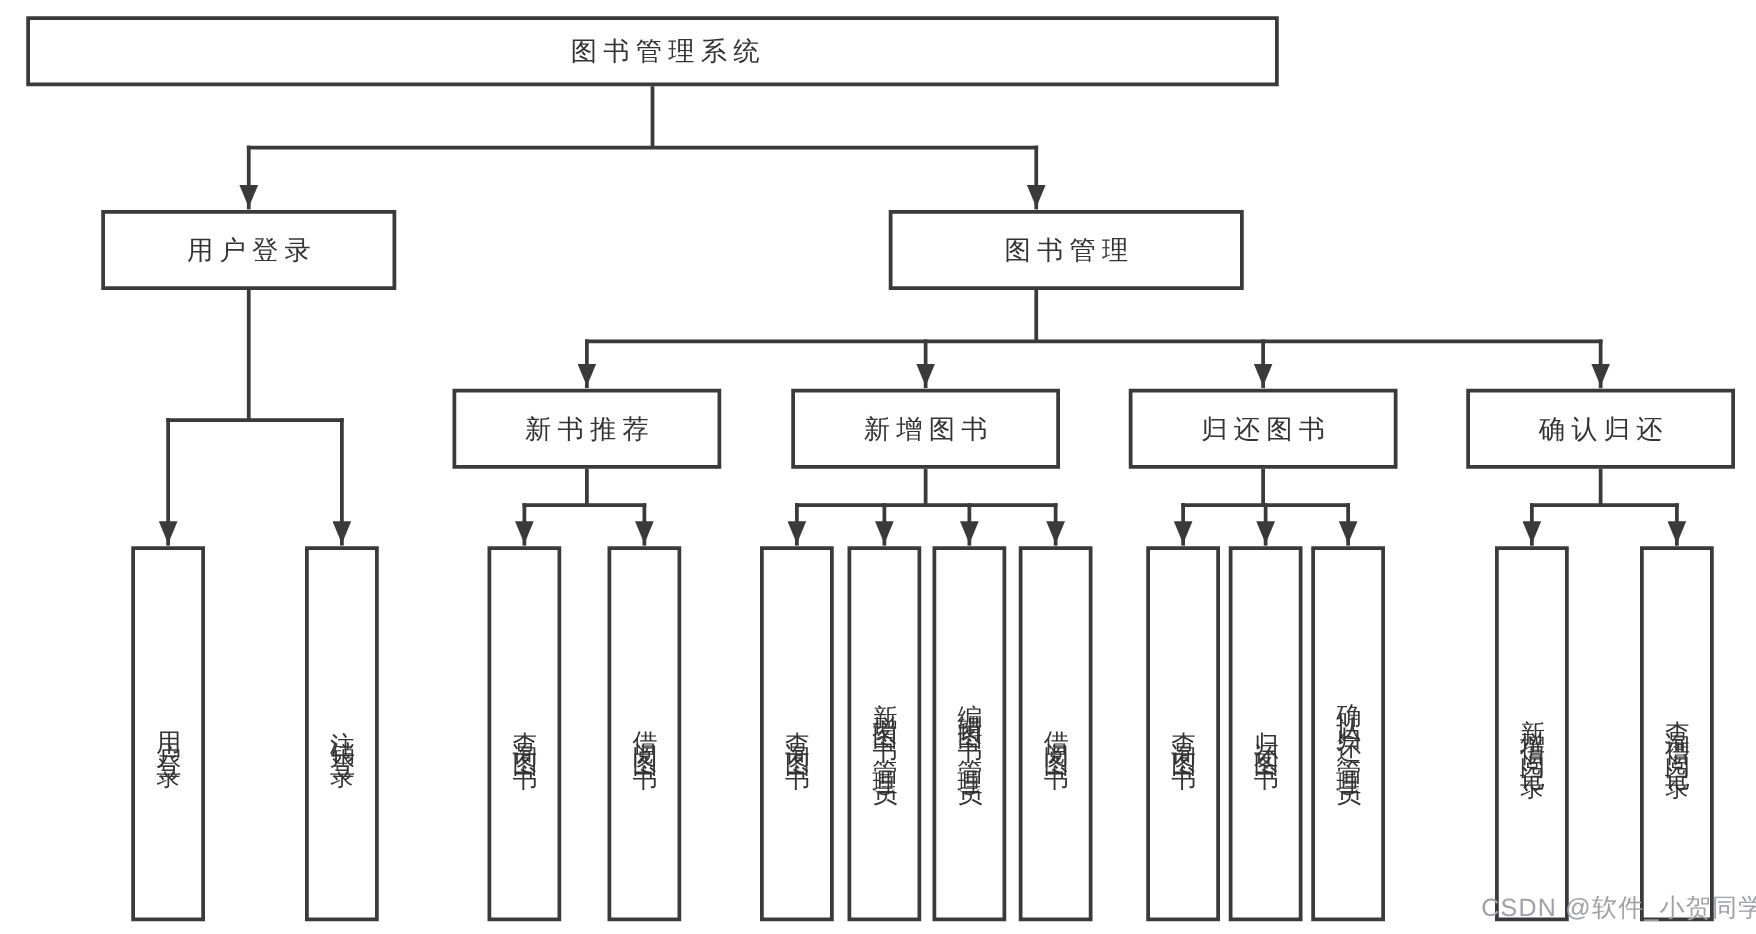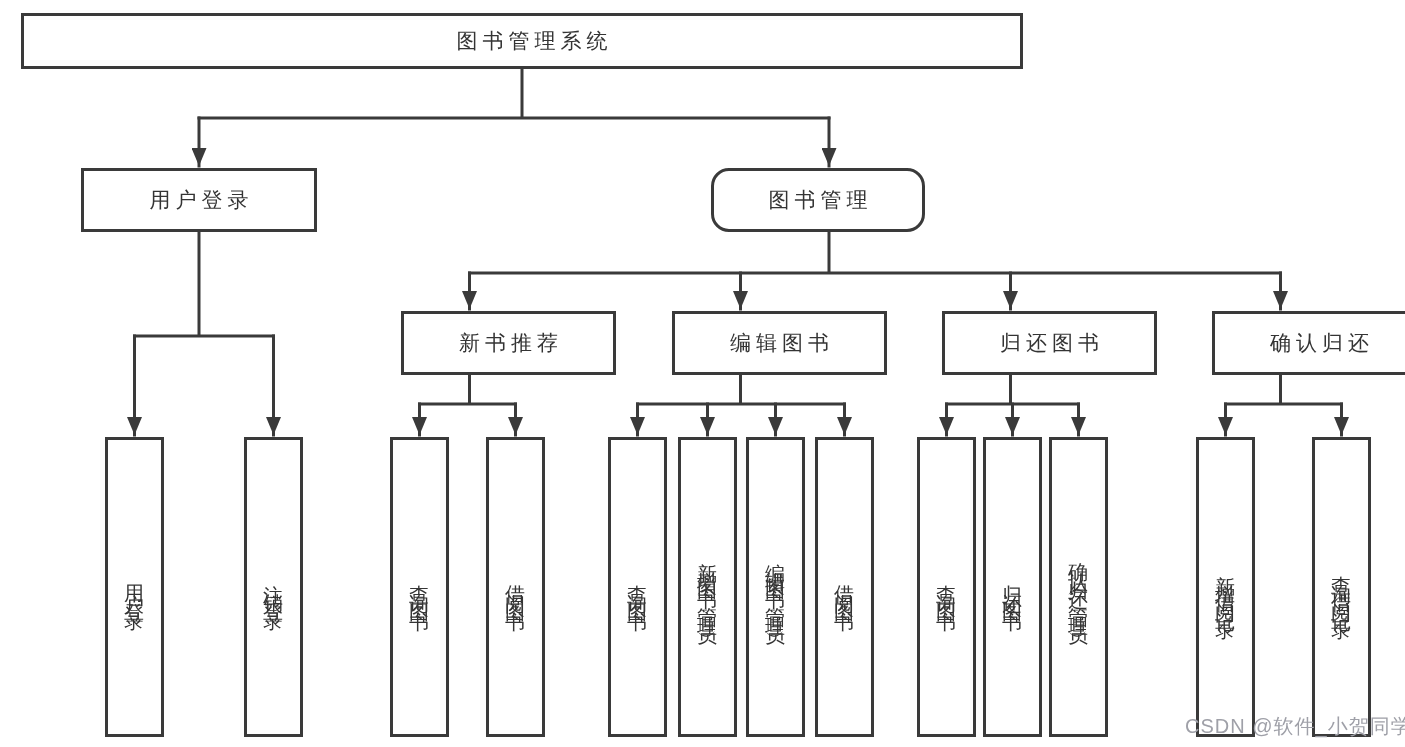--- a/index.html
+++ b/index.html
@@ -55,22 +55,22 @@
     font-size:20px;
     letter-spacing:9px;
     line-height:1;
     width:59px;
     height:300px;
     top:437px;
   }
   
   #n-root {left:21px;  top:13px;  width:1002px; height:56px;padding-left:20px;}
   #n-user {left:81px;  top:168px; width:236px;  height:64px;}
-  #n-mgmt {left:711px; top:168px; width:214px;  height:64px;border-radius:18px;}
-  .l3{top:311px; width:215px; height:64px;margin-left:39px;}
+  #n-mgmt {left:711px; top:168px; width:284px;  height:64px;}
+  .l3{top:311px; width:215px; height:64px;}
   #n-s0{left:362px;}
   #n-s1{left:633px;}
   #n-s2{left:903px;}
   #n-s3{left:1173px;}
   #l-u0{left:105px;}  #l-u1{left:244px;}
   #l-s0c0{left:390px;} #l-s0c1{left:486px;}
   #l-s1c0{left:608px;} #l-s1c1{left:678px;} #l-s1c2{left:746px;} #l-s1c3{left:815px;}
   #l-s2c0{left:917px;} #l-s2c1{left:983px;} #l-s2c2{left:1049px;}
   #l-s3c0{left:1196px;} #l-s3c1{left:1312px;}
   #watermark{
@@ -129,21 +129,21 @@
     <line x1="1225.5" y1="404" x2="1225.5" y2="435" marker-end="url(#arrow)"></line>
     <line x1="1341.5" y1="404" x2="1341.5" y2="435" marker-end="url(#arrow)"></line>
   </svg>
 
   <div class="box hbox" id="n-root">图书管理系统</div>
 
   <div class="box hbox" id="n-user">用户登录</div>
   <div class="box hbox" id="n-mgmt">图书管理</div>
 
   <div class="box hbox l3" id="n-s0">新书推荐</div>
-  <div class="box hbox l3" id="n-s1">编辑图书</div>
+  <div class="box hbox l3" id="n-s1">新增图书</div>
   <div class="box hbox l3" id="n-s2">归还图书</div>
   <div class="box hbox l3" id="n-s3">确认归还</div>
 
   <div class="box vbox" id="l-u0">用户登录</div>
   <div class="box vbox" id="l-u1">注销登录</div>
 
   <div class="box vbox" id="l-s0c0">查询图书</div>
   <div class="box vbox" id="l-s0c1">借阅图书</div>
 
   <div class="box vbox" id="l-s1c0">查询图书</div>

